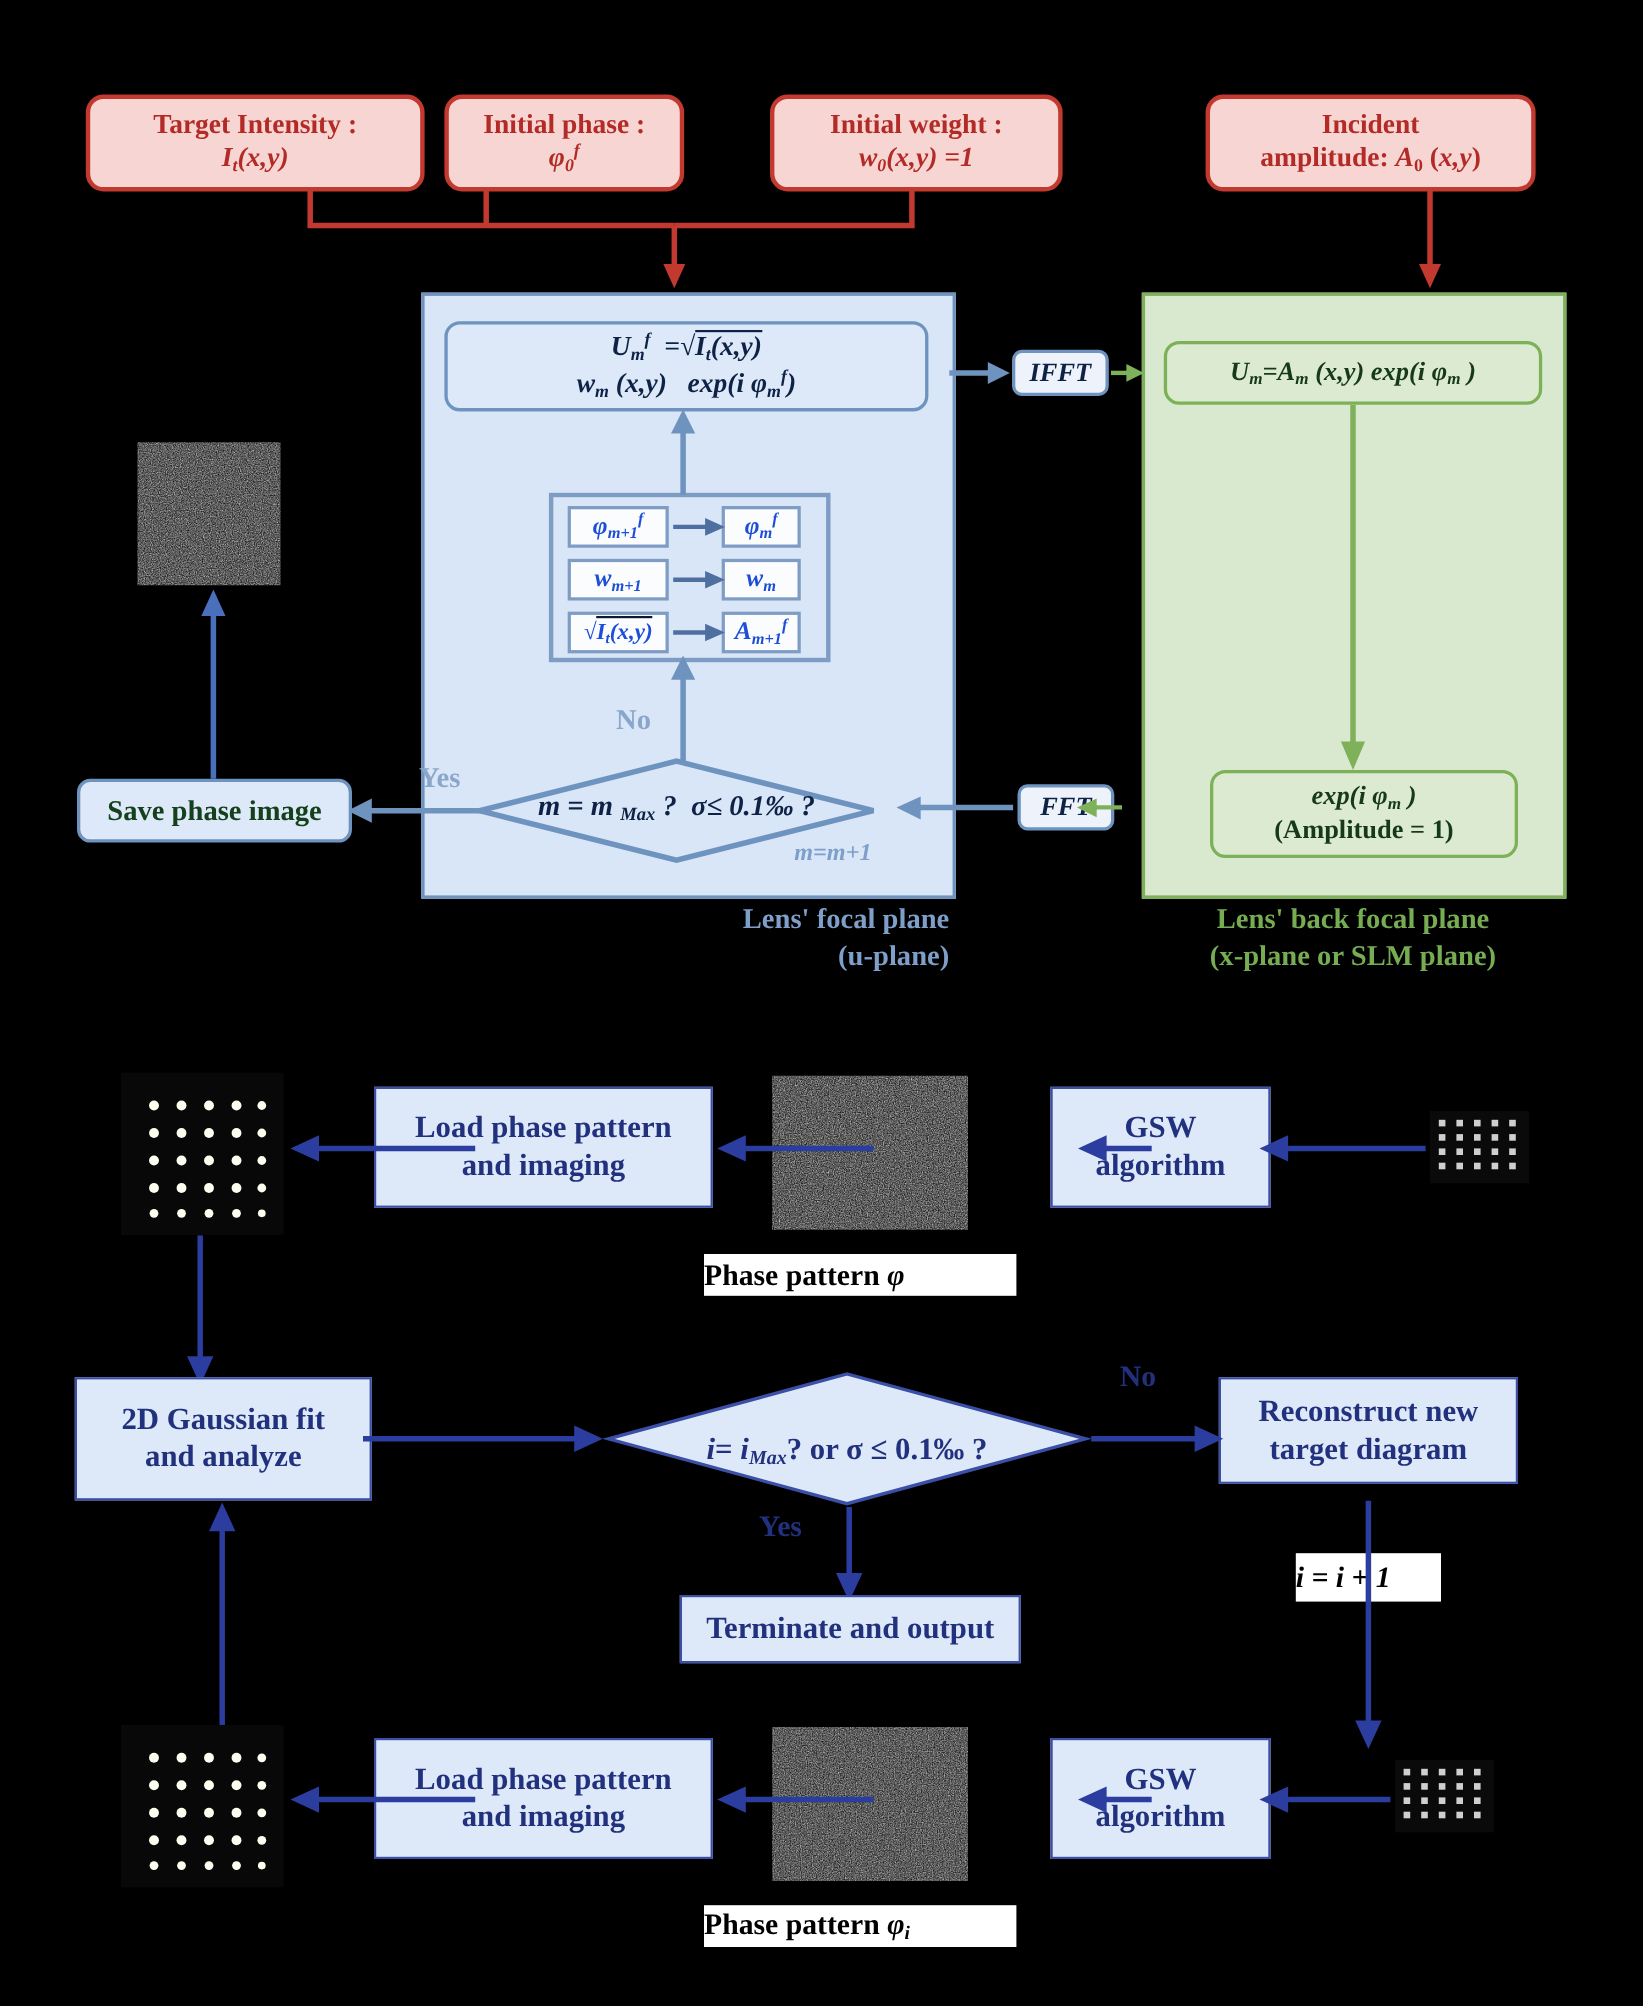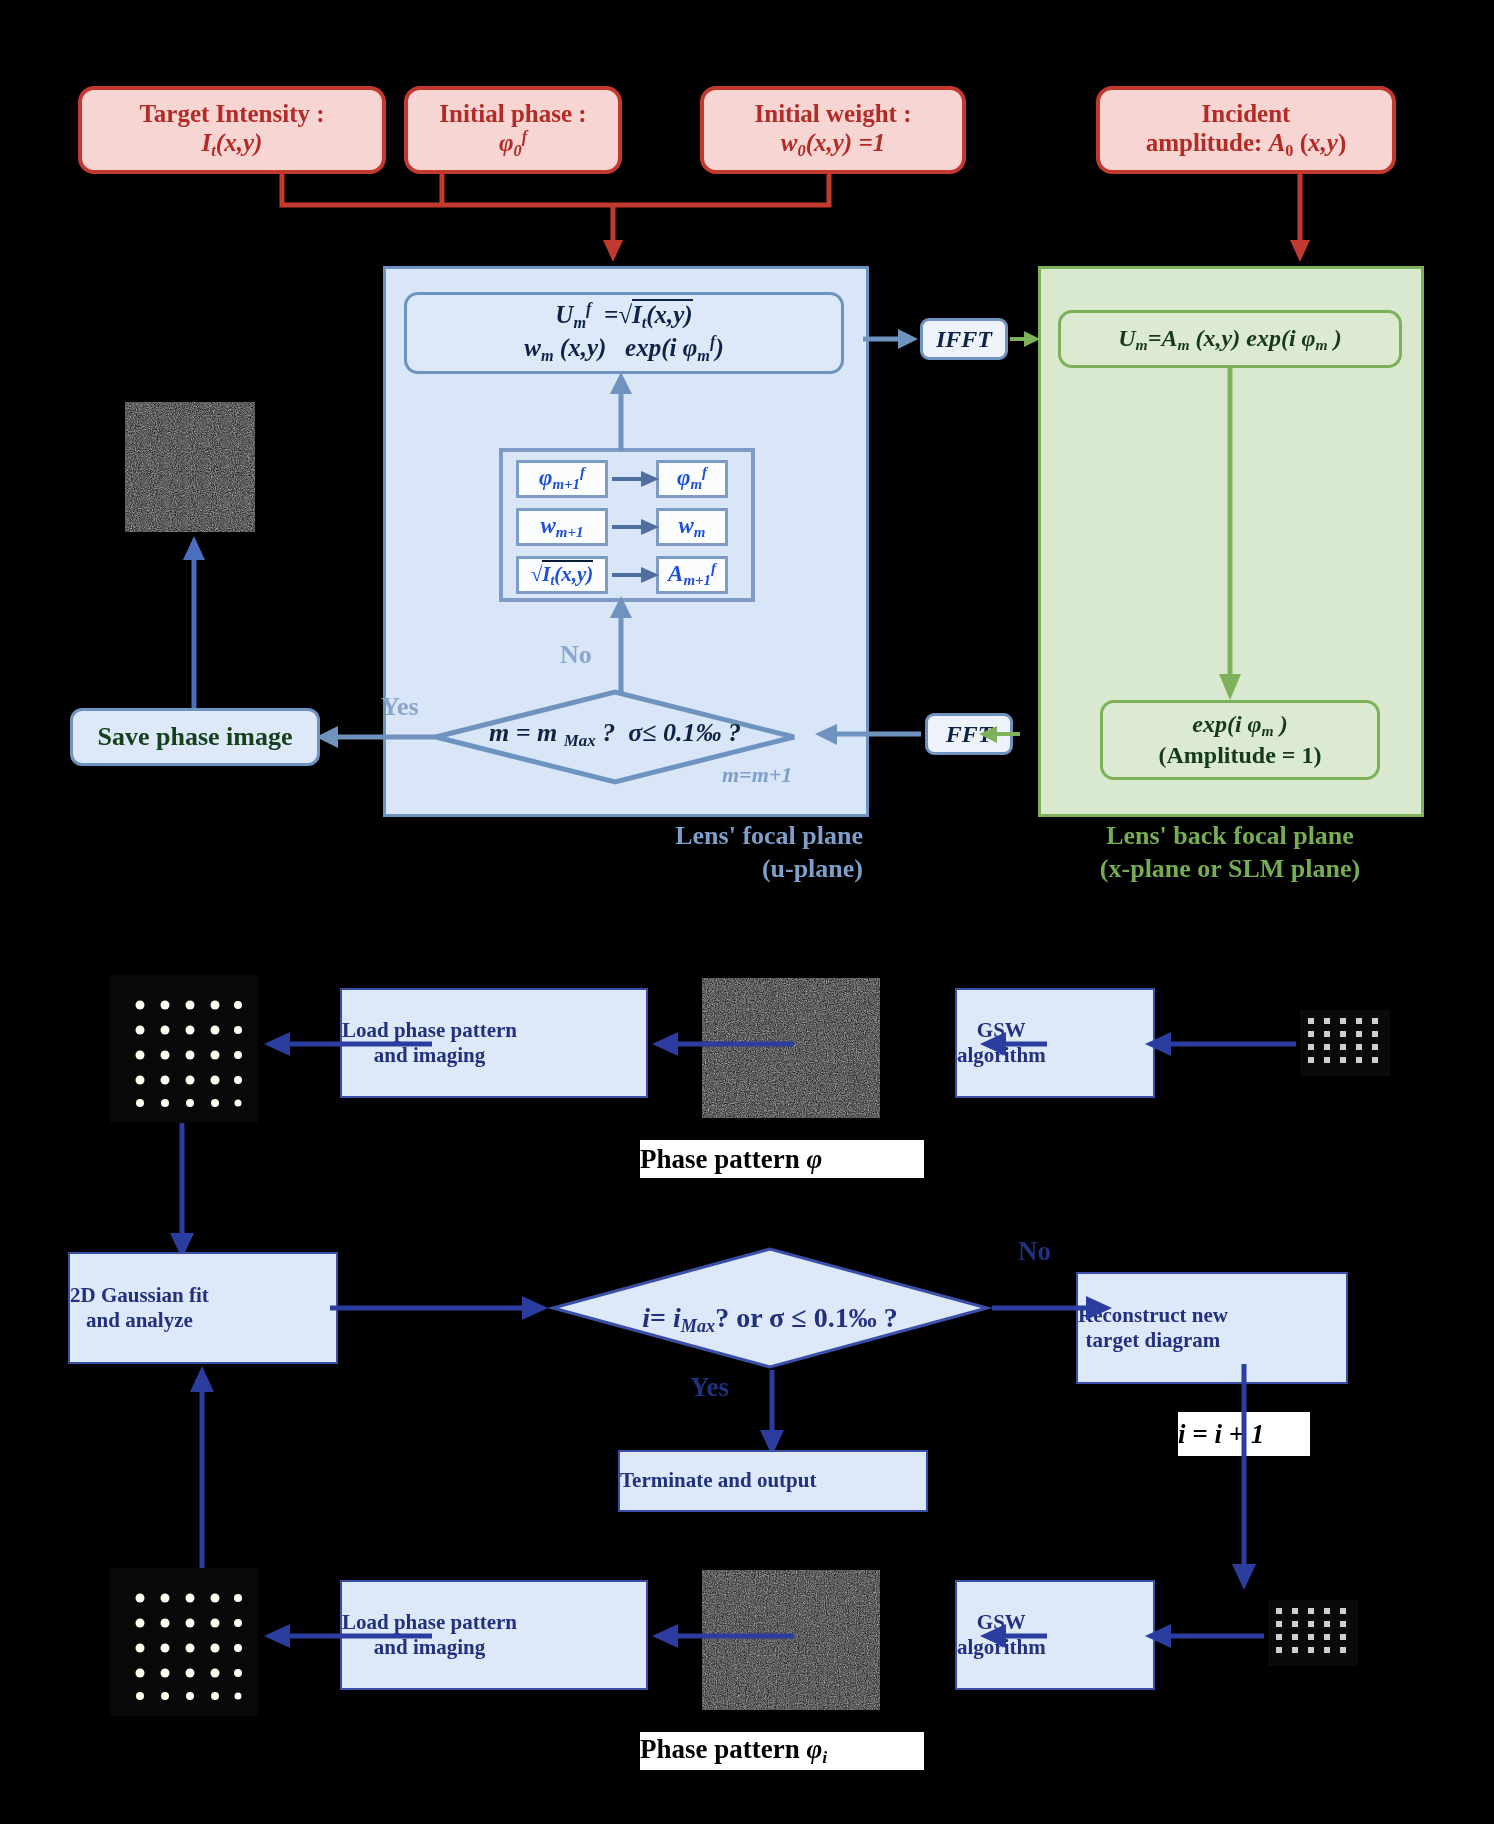--- a/index.html
+++ b/index.html
@@ -57,22 +57,22 @@
     position:absolute;text-align:center;font-weight:bold;font-size:26px;
     line-height:1.25;
   }
   .capblue{color:#7e9fc9;text-align:right;}
   .capgreen{color:#76ad52;}
 
   
   .lowbox{
     position:absolute;box-sizing:border-box;
     background:#dde8f8;border:2px solid #3a4fa5;
-    display:flex;align-items:center;text-align:center;
-    color:#22317e;font-weight:bold;font-size:21px;line-height:1.2;
+    display:flex;align-items:center;justify-content:center;text-align:center;
+    color:#22317e;font-weight:bold;font-size:28px;line-height:1.2;
   }
   .white-lab{
     position:absolute;background:#fff;color:#000;font-weight:bold;
     font-size:27px;display:flex;align-items:center;justify-content:flex-start;
     text-align:center;
   }
   .nlbl{position:absolute;color:#22317e;font-weight:bold;font-size:27px;}
   sub{font-size:.65em;vertical-align:-0.28em;}
   sup{font-size:.65em;vertical-align:0.55em;}
   .it{font-style:italic;}
@@ -367,21 +367,21 @@
   <div>2D Gaussian fit<br>and analyze</div>
 </div>
 
 <svg class="abs" style="left:548px;top:1244px;width:444px;height:128px;">
   <polygon points="5,64 222,5 439,64 222,123" fill="#dde8f8" stroke="#3a4fa5" stroke-width="3"></polygon>
 </svg>
 <div class="abs" style="left:548px;top:1288px;width:444px;text-align:center;color:#22317e;font-weight:bold;font-size:28px;margin-top:14px;">
   <i>i</i>= <i>i<sub>Max</sub></i>? or σ ≤ 0.1‰ ?
 </div>
 
-<div class="lowbox" style="left:1076px;top:1252px;width:272px;height:112px;margin-top:20px;">
+<div class="lowbox" style="left:1108px;top:1252px;width:272px;height:97px;">
   <div>Reconstruct new<br>target diagram</div>
 </div>
 
 <svg class="abs" style="left:330px;top:1280px;width:800px;height:60px;">
   <line x1="0" y1="28" x2="195" y2="28" stroke="#2b3d9e" stroke-width="5"></line>
   <polygon points="218,28 192,16 192,40" fill="#2b3d9e"></polygon>
   <line x1="662" y1="28" x2="760" y2="28" stroke="#2b3d9e" stroke-width="5"></line>
   <polygon points="782,28 756,16 756,40" fill="#2b3d9e"></polygon>
 </svg>
 <div class="nlbl" style="left:1018px;top:1236px;">No</div>

